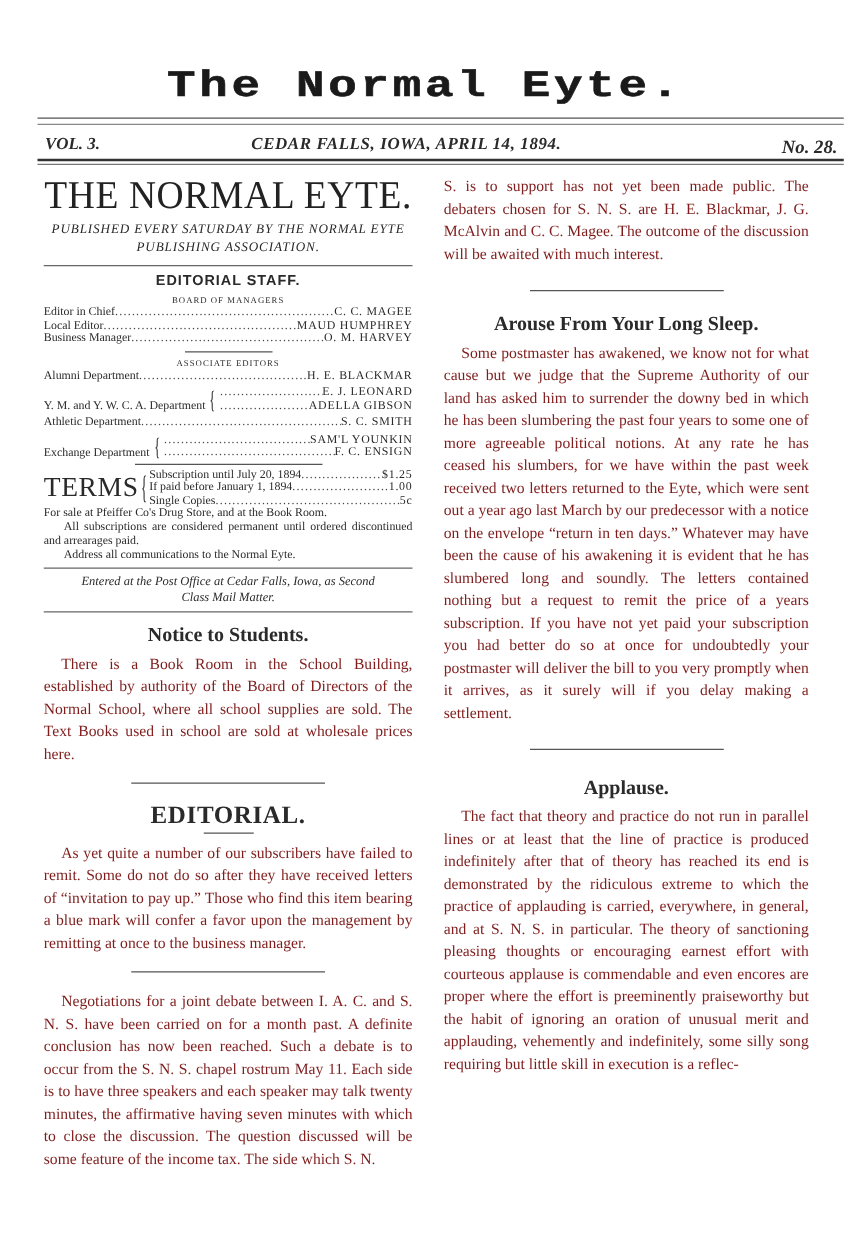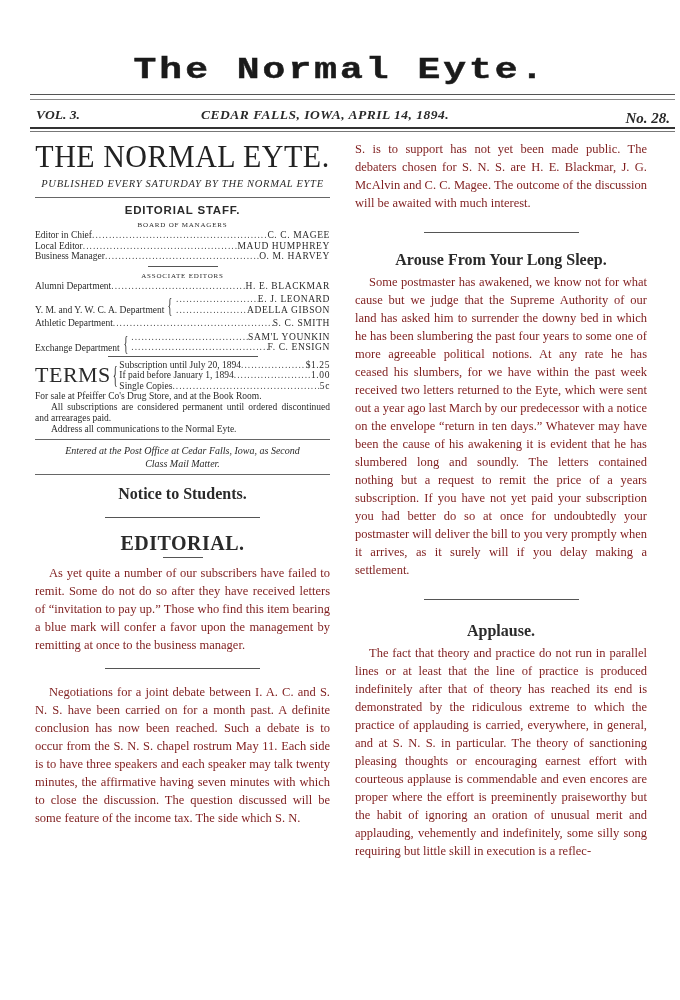--- a/index.html
+++ b/index.html
@@ -60,20 +60,21 @@
   <span class="vol">VOL. 3.</span>
   <span class="place">CEDAR FALLS, IOWA, APRIL 14, 1894.</span>
   <span class="no">No. 28.</span>
 </div>
 <div class="rule-bottom"></div>
 <div class="rule-bottom2"></div>
 
 <div class="col col-left">
   <div class="paper-title">THE NORMAL EYTE.</div>
   <div class="pub-line">PUBLISHED EVERY SATURDAY BY THE NORMAL EYTE</div>
+  <div class="pub-line">PUBLISHING ASSOCIATION.</div>
   <div class="hr"></div>
 
   <div class="staff-head">EDITORIAL STAFF.</div>
   <div class="staff-sub">BOARD OF MANAGERS</div>
   <div class="row">
       <span class="lab">Editor in Chief</span>
       <span class="dots"></span>
       <span class="val">C. C. MAGEE</span>
     </div>
   <div class="row">
@@ -154,20 +155,21 @@
   <p class="small-p indent">All subscriptions are considered permanent until ordered discontinued and arrearages paid.</p>
   <p class="small-p" style="text-indent:16px;">Address all communications to the Normal Eyte.</p>
   <div class="hr" style="margin:4px 0;"></div>
   <div class="entered">
     <div>Entered at the Post Office at Cedar Falls, Iowa, as Second</div>
     <div>Class Mail Matter.</div>
   </div>
   <div class="hr" style="margin:4px 0 0;"></div>
 
   <h2 class="sec">Notice to Students.</h2>
+  <p class="body-p">There is a Book Room in the School Building, established by authority of the Board of Directors of the Normal School, where all school supplies are sold. The Text Books used in school are sold at wholesale prices here.</p>
   <div class="divider"></div>
 
   <h2 class="sec editorial">EDITORIAL.</h2>
   <div class="mini-rule" style="width:40px;margin-bottom:6px;"></div>
   <p class="body-p">As yet quite a number of our subscribers have failed to remit. Some do not do so after they have received letters of “invitation to pay up.” Those who find this item bearing a blue mark will confer a favor upon the management by remitting at once to the business manager.</p>
   <div class="divider"></div>
   <p class="body-p">Negotiations for a joint debate between I. A. C. and S. N. S. have been carried on for a month past. A definite conclusion has now been reached. Such a debate is to occur from the S. N. S. chapel rostrum May 11. Each side is to have three speakers and each speaker may talk twenty minutes, the affirmative having seven minutes with which to close the discussion. The question discussed will be some feature of the income tax. The side which S. N.</p>
 </div>
 
 <div class="col col-right">

